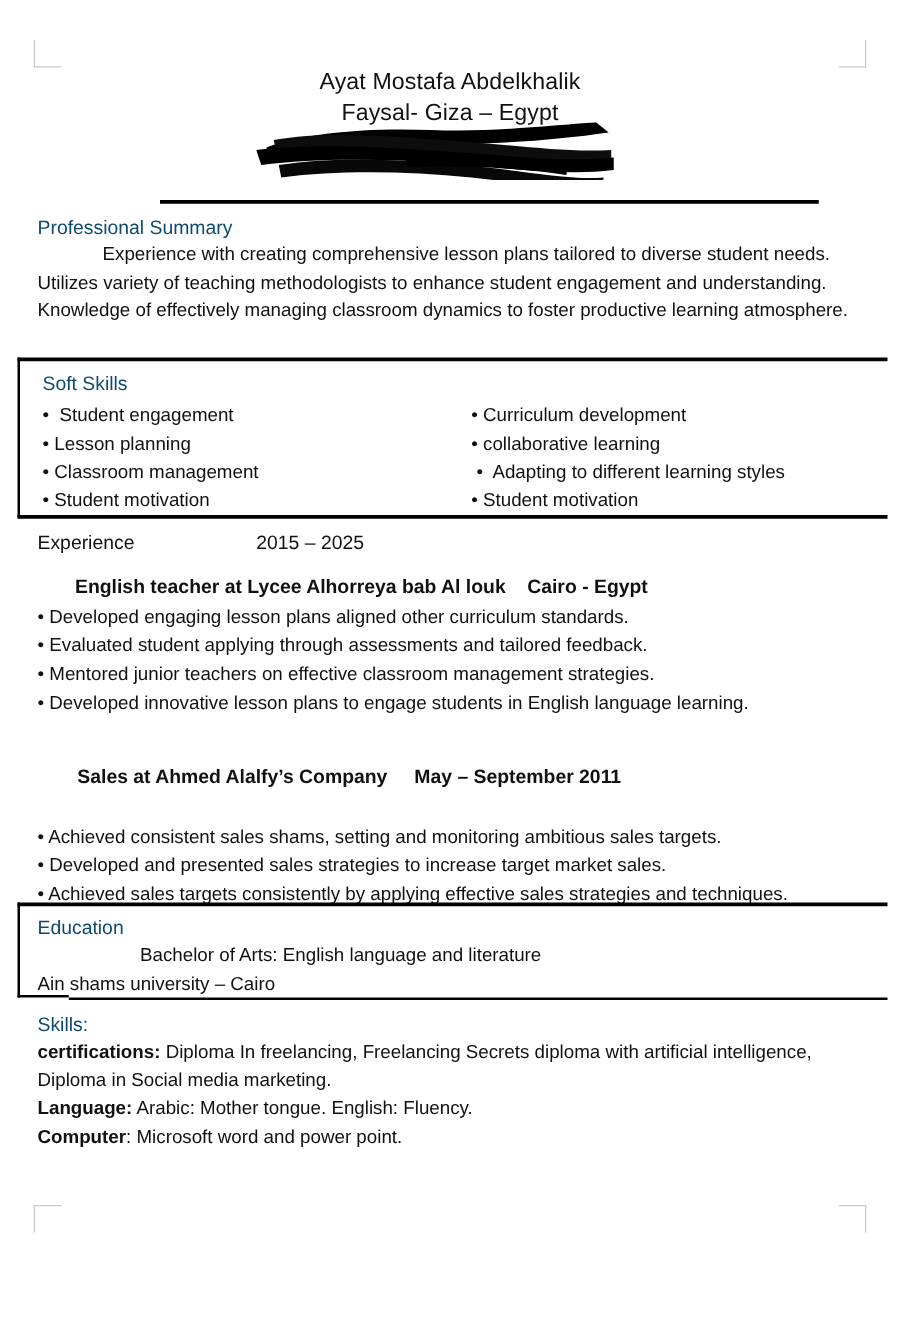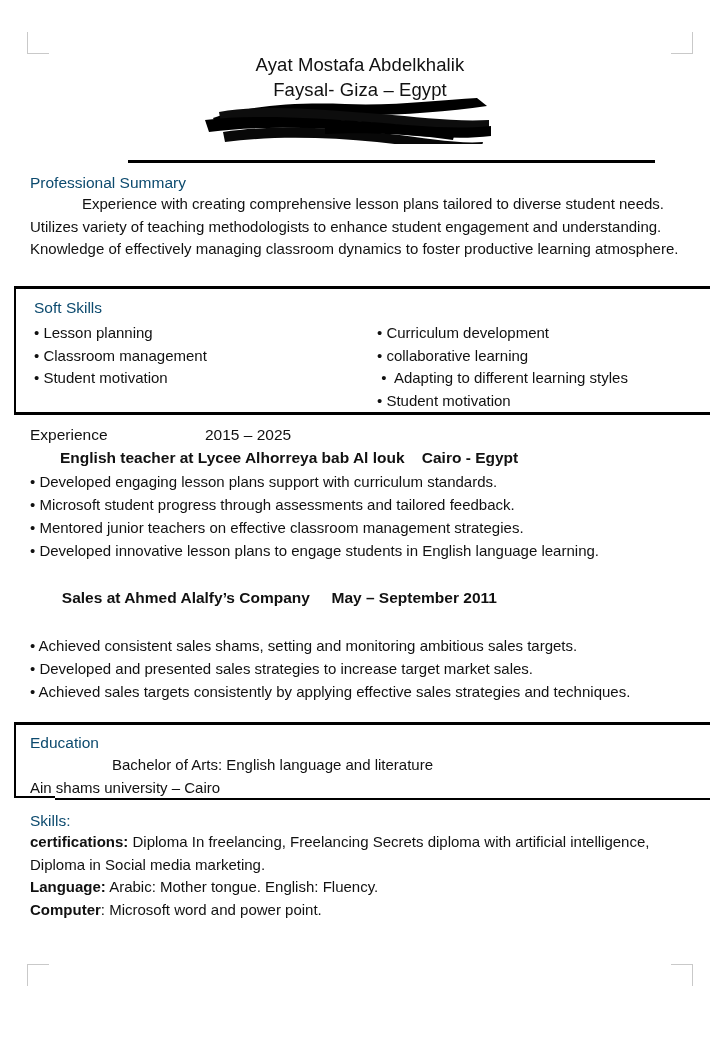--- a/index.html
+++ b/index.html
@@ -141,20 +141,21 @@
     font-size: 15.5px;
     line-height: 22px;
   }
   .exp-head .label { width: 175px; }
   .job-title {
     font-size: 15.5px;
     line-height: 24px;
     font-weight: bold;
     padding-left: 30px;
     white-space: pre;
+    margin-top: 12px;
   }
   .job-title.flush { padding-left: 6px; }
   .bullet-line {
     font-size: 15px;
     line-height: 23px;
     white-space: pre-wrap;
   }
 
   
   .edu-degree {
@@ -210,20 +211,21 @@
     <div class="body-text indent-1">Experience with creating comprehensive lesson plans tailored to diverse student needs. Utilizes variety of teaching methodologists to enhance student engagement and understanding. Knowledge of effectively managing classroom dynamics to foster productive learning atmosphere.</div>
   </div>
 
   <div class="rule" style="left:14px; width:696px; top:286px;"></div>
   <div class="vline" style="left:14px; top:286px; height:128px;"></div>
 
   <div class="section" style="top:297px; left:34px;">
     <div class="sec-title">Soft Skills</div>
     <div class="skills-cols">
       <div class="skills-col left">
+        <div class="skill-item">•  Student engagement</div>
         <div class="skill-item">• Lesson planning</div>
         <div class="skill-item">• Classroom management</div>
         <div class="skill-item">• Student motivation</div>
       </div>
       <div class="skills-col right">
         <div class="skill-item">• Curriculum development</div>
         <div class="skill-item">• collaborative learning</div>
         <div class="skill-item"> •  Adapting to different learning styles</div>
         <div class="skill-item">• Student motivation</div>
       </div>
@@ -232,22 +234,22 @@
 
   <div class="rule" style="left:14px; width:696px; top:412px;"></div>
 
   <div class="section" style="top:424px;">
     <div class="exp-head">
       <span class="label">Experience</span>
       <span>2015 – 2025</span>
     </div>
 
     <div class="job-title">English teacher at Lycee Alhorreya bab Al louk    Cairo - Egypt</div>
-    <div class="bullet-line">• Developed engaging lesson plans support with curriculum standards.</div>
-    <div class="bullet-line">• Microsoft student progress through assessments and tailored feedback.</div>
+    <div class="bullet-line">• Developed engaging lesson plans aligned other curriculum standards.</div>
+    <div class="bullet-line">• Evaluated student applying through assessments and tailored feedback.</div>
     <div class="bullet-line">• Mentored junior teachers on effective classroom management strategies.</div>
     <div class="bullet-line">• Developed innovative lesson plans to engage students in English language learning.</div>
 
     <div class="job-title flush">
       <span>Sales at Ahmed Alalfy’s Company</span><span>&nbsp;&nbsp;&nbsp;&nbsp;&nbsp;</span><span>May – September 2011</span>
     </div>
     <div class="bullet-line">• Achieved consistent sales shams, setting and monitoring ambitious sales targets.</div>
     <div class="bullet-line">• Developed and presented sales strategies to increase target market sales.</div>
     <div class="bullet-line">• Achieved sales targets consistently by applying effective sales strategies and techniques.</div>
   </div>

